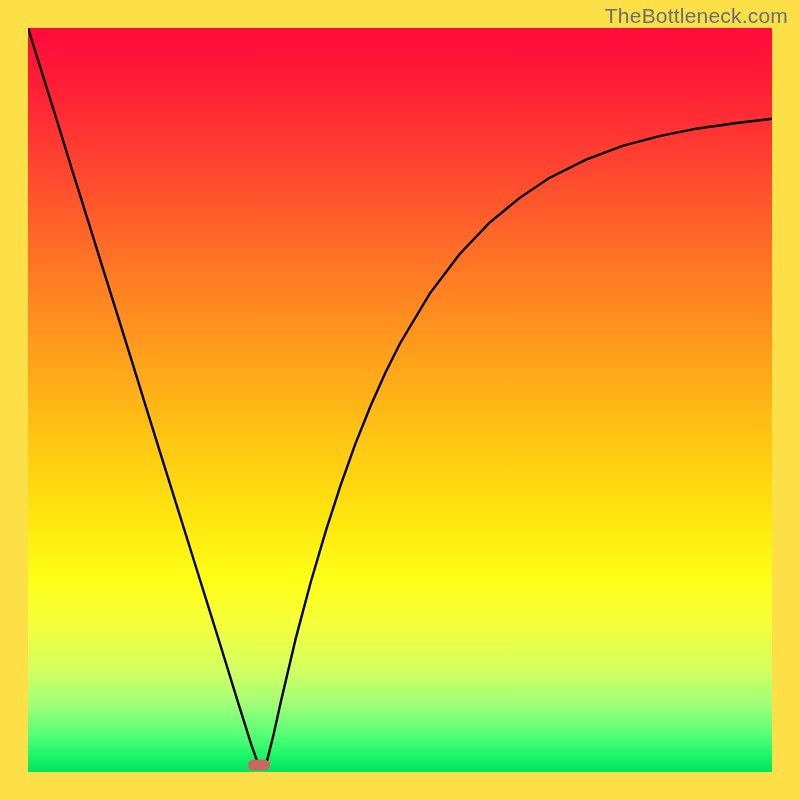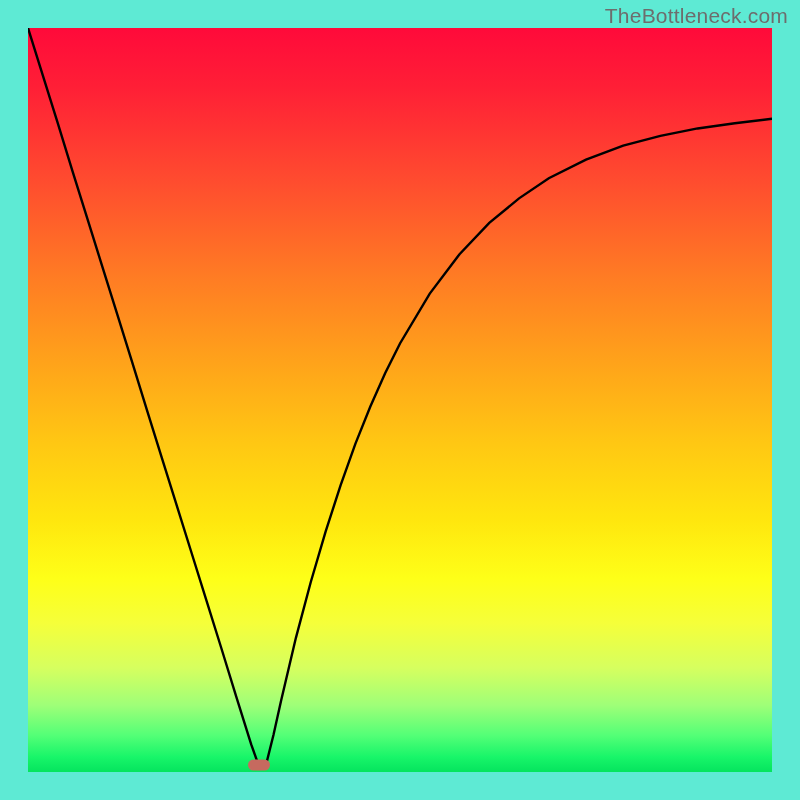--- a/index.html
+++ b/index.html
@@ -8,21 +8,21 @@
     width: 800px;
     height: 800px;
     overflow: hidden;
     background: #000;
     font-family: Arial, Helvetica, sans-serif;
   }
   .frame {
     position: relative;
     width: 800px;
     height: 800px;
-    background: #5eead4;
+    background: #fde047;
   }
   .plot {
     position: absolute;
     left: 28px;
     top: 28px;
     width: 744px;
     height: 744px;
     background: linear-gradient(to bottom,
       #ff0a3a 0%,
       #ff1f36 8%,

